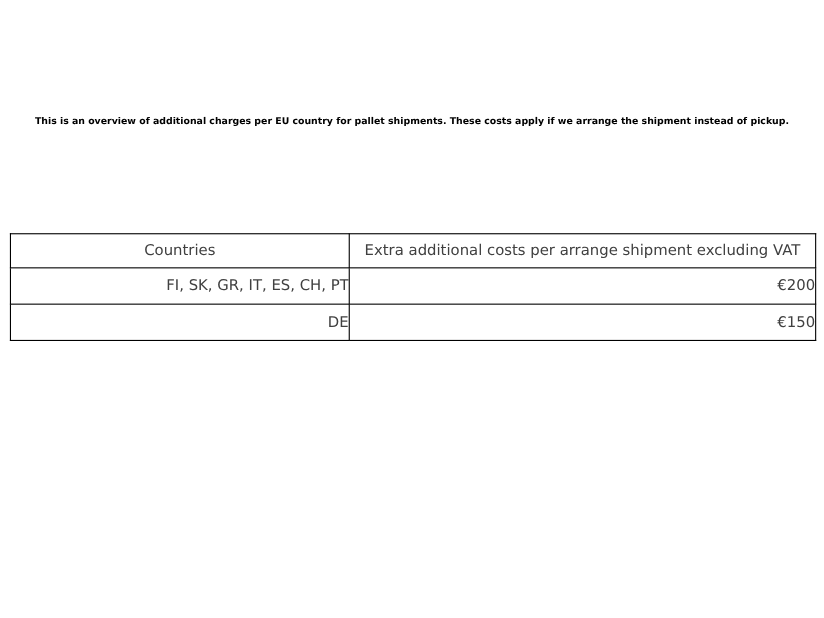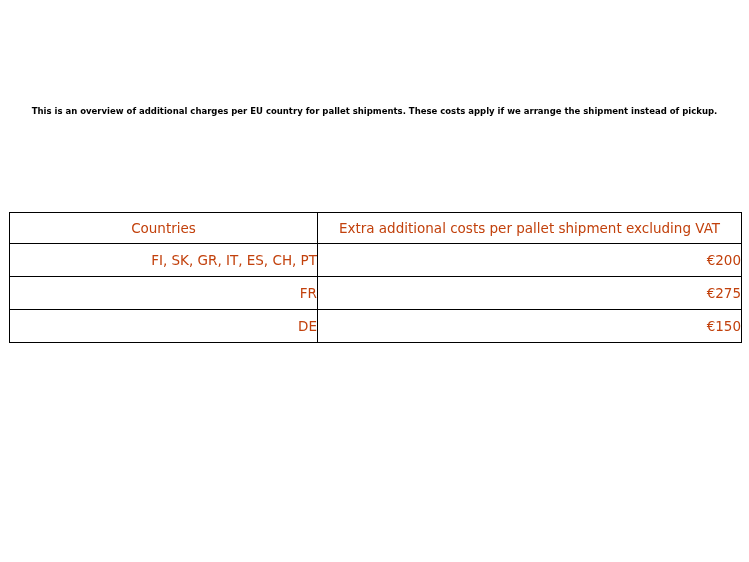--- a/index.html
+++ b/index.html
@@ -34,21 +34,21 @@
     top: 212px;
     width: 732px;
     border-collapse: collapse;
     table-layout: fixed;
   }
   table.charges th,
   table.charges td {
     border: 1.5px solid #000000;
     font-size: 13.5px;
     font-weight: normal;
-    color: #c2410c;
+    color: #404040;
     white-space: nowrap;
     overflow: hidden;
     padding: 0;
     vertical-align: middle;
     background: #ffffff;
   }
   table.charges th {
     height: 30px;
     text-align: center;
   }
@@ -67,33 +67,29 @@
   <div class="intro">This is an overview of additional charges per EU country for pallet shipments. These costs apply if we arrange the shipment instead of pickup.</div>
 
   <table class="charges">
     <colgroup>
       <col style="width:308px">
       <col style="width:424px">
     </colgroup>
     <thead>
       <tr>
         <th>Countries</th>
-        <th>Extra additional costs per pallet shipment excluding VAT</th>
+        <th>Extra additional costs per arrange shipment excluding VAT</th>
       </tr>
     </thead>
     <tbody>
     <tr>
       <td class="countries-cell">FI, SK, GR, IT, ES, CH, PT</td>
       <td class="cost-cell">€200</td>
     </tr>
 
-    <tr>
-      <td class="countries-cell">FR</td>
-      <td class="cost-cell">€275</td>
-    </tr>
 
 
 
     <tr>
       <td class="countries-cell">DE</td>
       <td class="cost-cell">€150</td>
     </tr>
 
   </tbody>
   </table>

